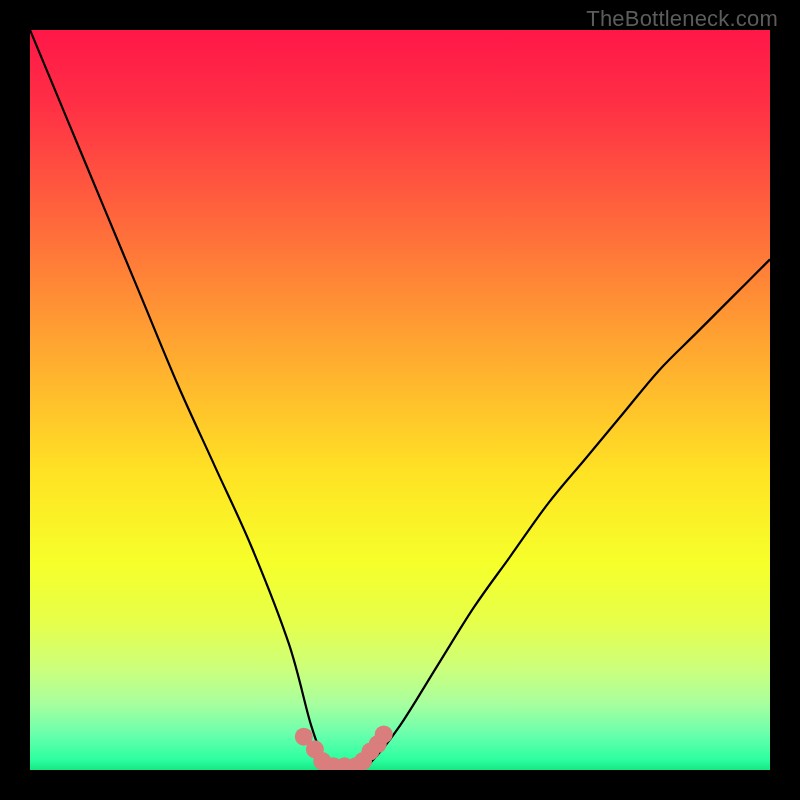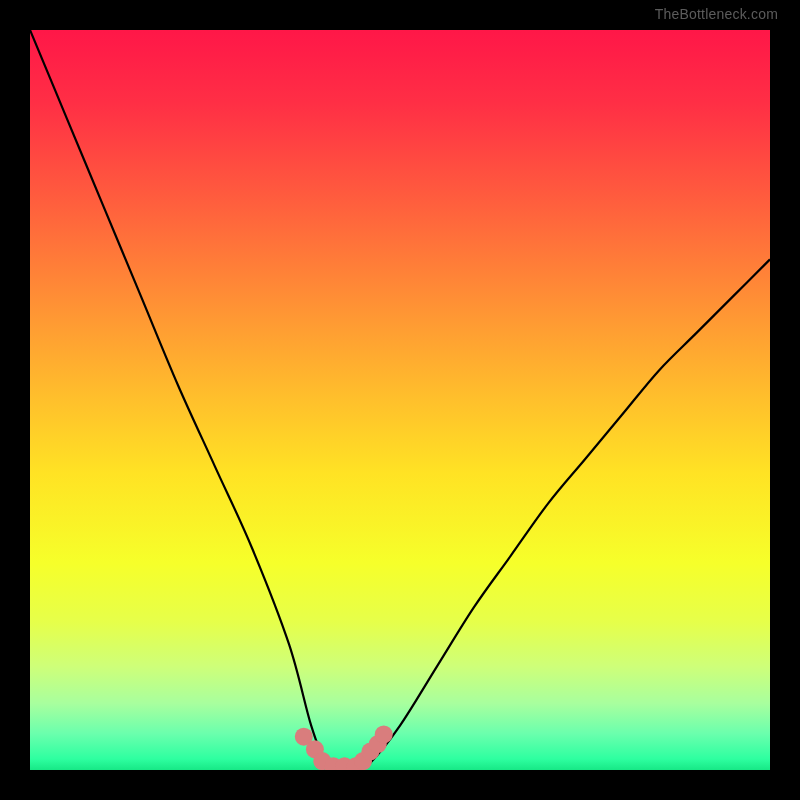--- a/index.html
+++ b/index.html
@@ -23,21 +23,21 @@
     position: absolute;
     left: 0;
     top: 0;
     width: 100%;
     height: 100%;
   }
   .watermark {
     position: absolute;
     top: 6px;
     right: 22px;
-    font-size: 14px;
+    font-size: 22px;
     font-weight: 500;
     color: #5c5c5c;
     letter-spacing: 0.2px;
   }
   svg.curve {
     position: absolute;
     left: 0;
     top: 0;
     width: 100%;
     height: 100%;

